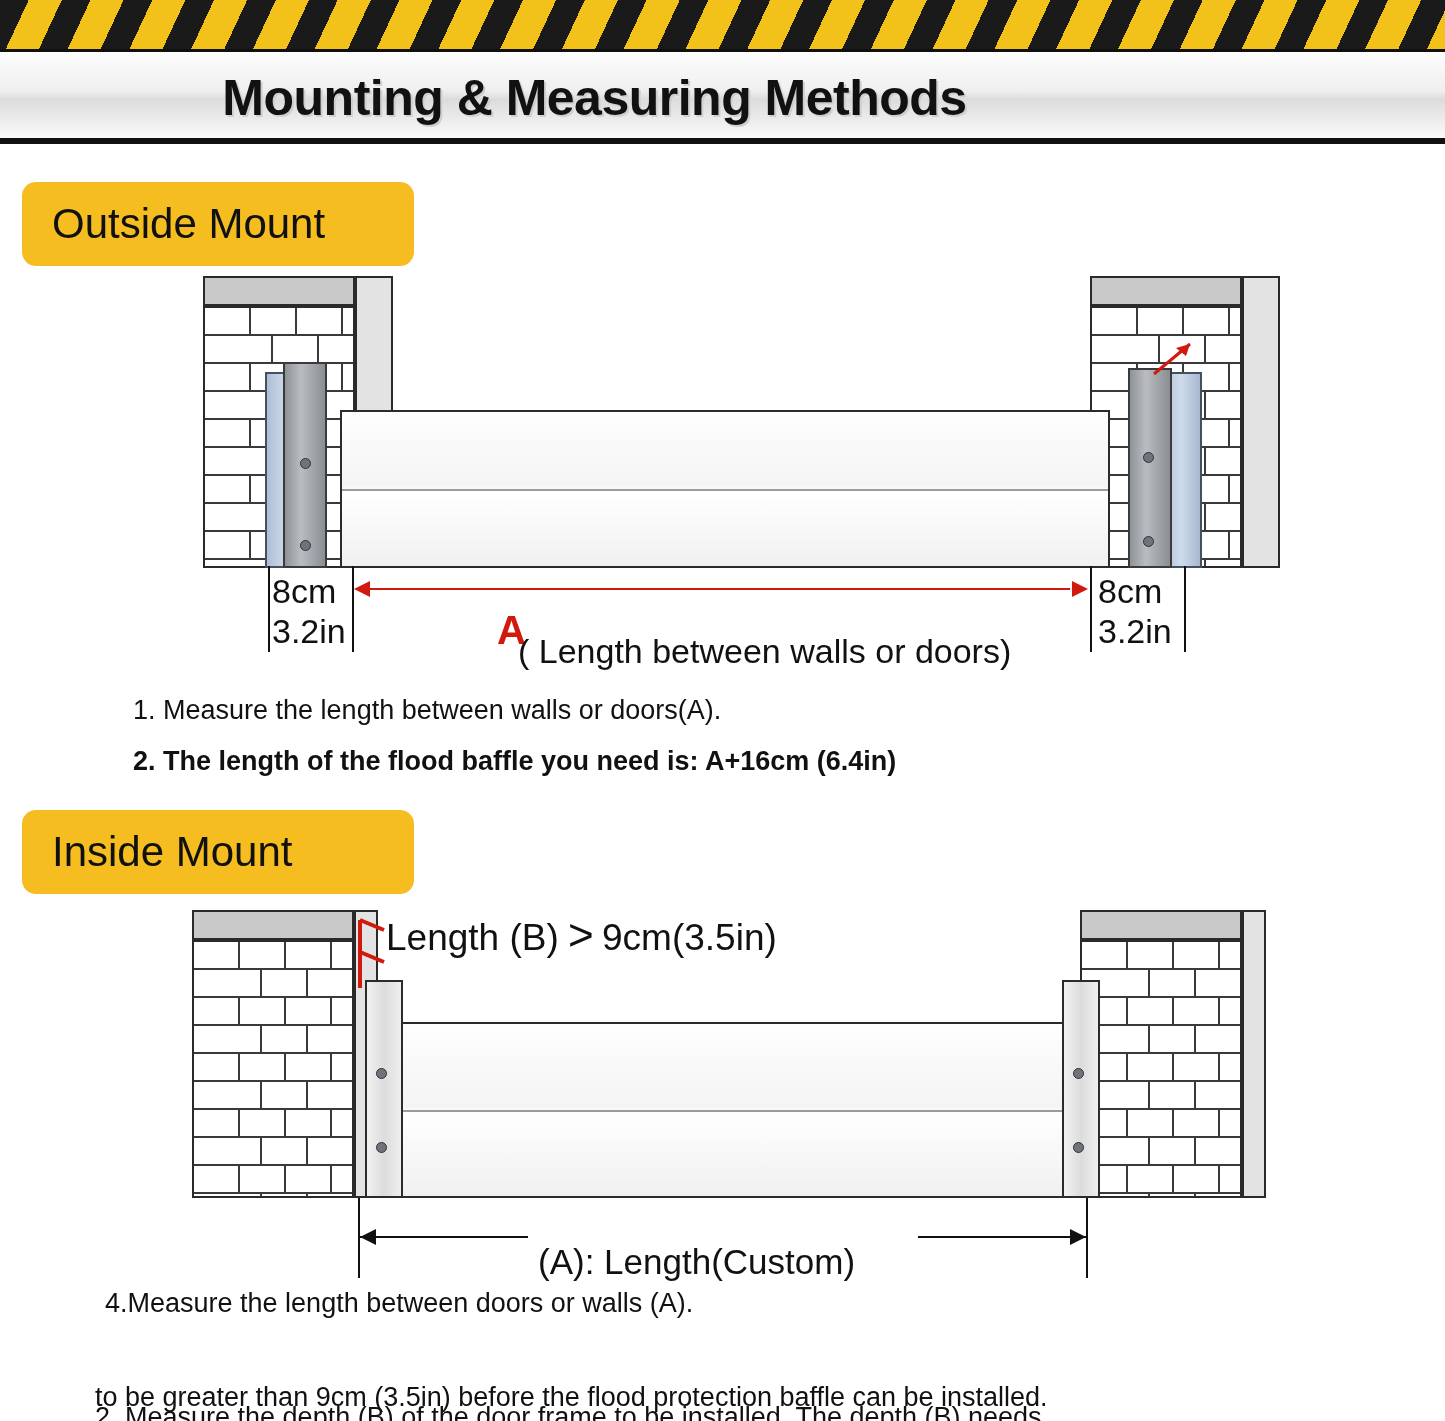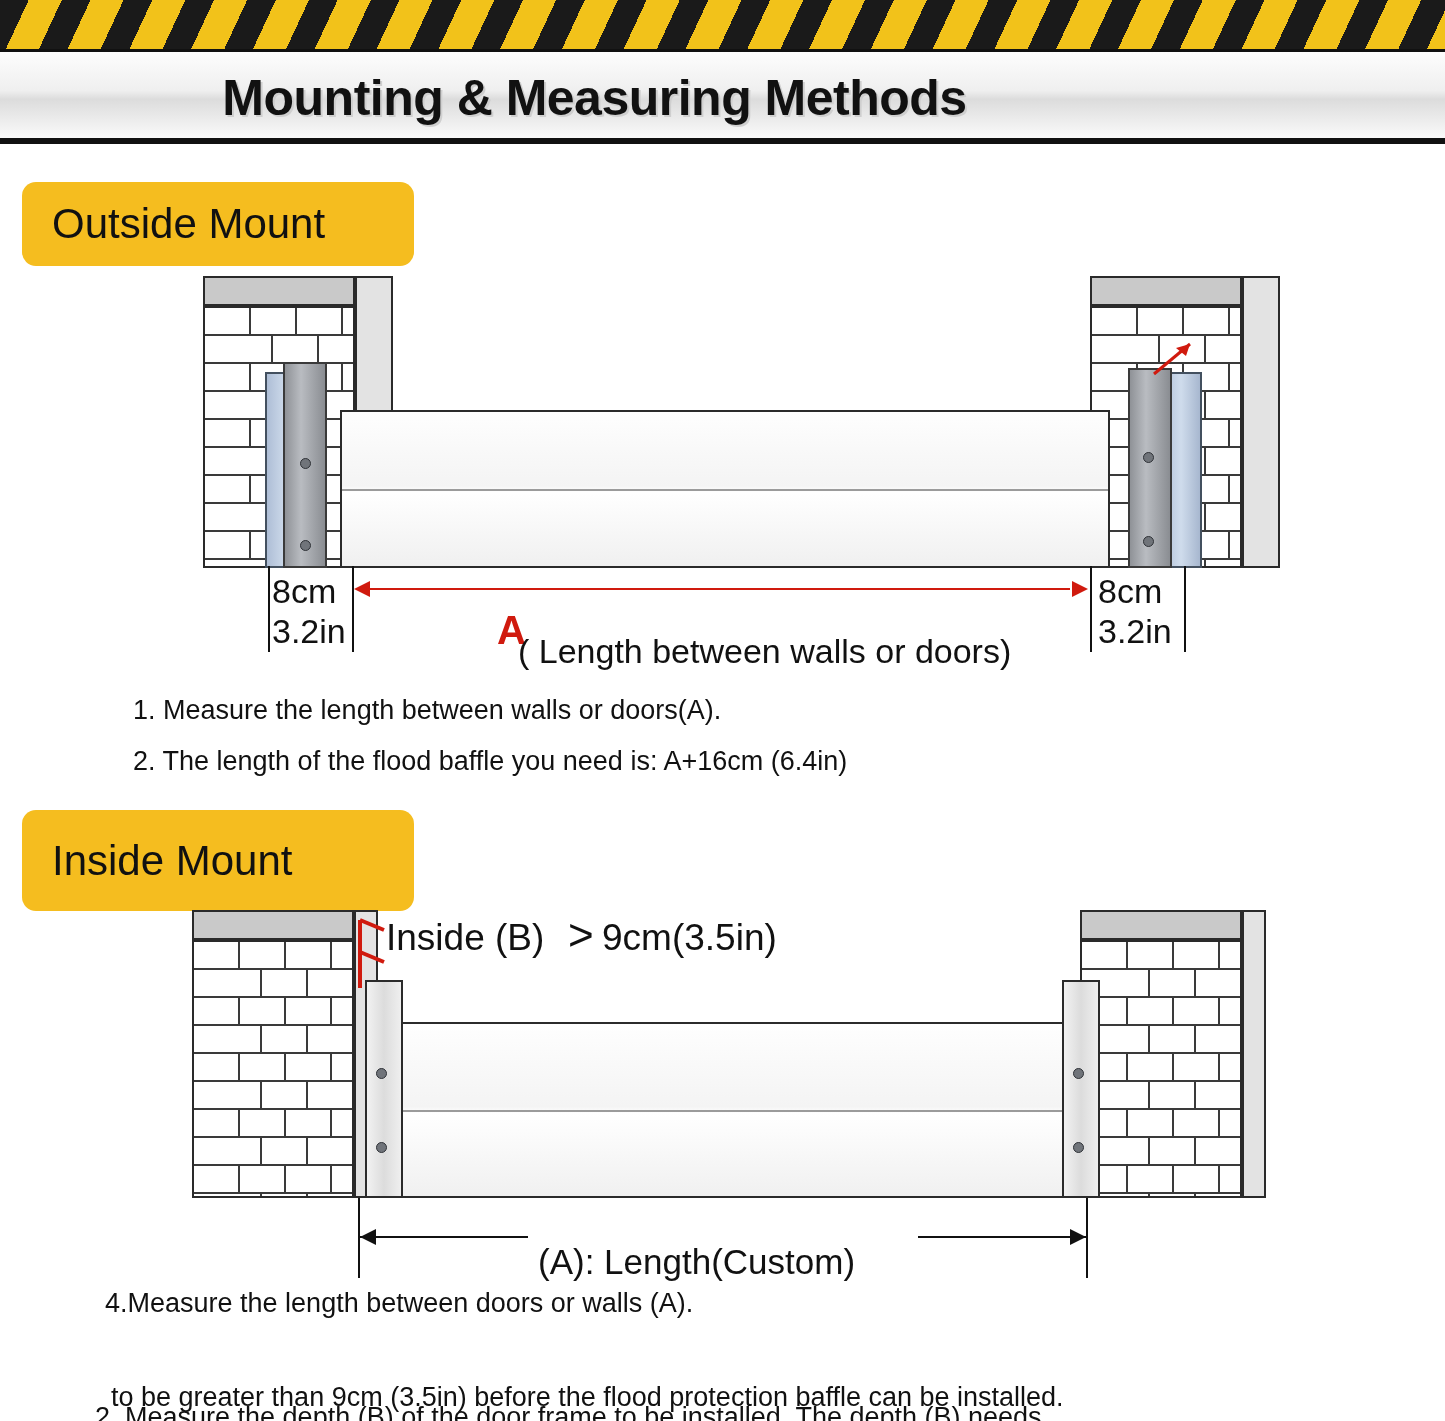--- a/index.html
+++ b/index.html
@@ -60,21 +60,21 @@
     background: #f5bd1f;
     border-radius: 14px;
     font-size: 42px;
     color: #111;
     display: flex;
     align-items: center;
     padding-left: 30px;
     box-sizing: border-box;
   }
   #pill-outside { left: 22px; top: 182px; width: 392px; height: 84px; }
-  #pill-inside  { left: 22px; top: 810px; width: 392px; height: 101px; }
+  #pill-inside  { left: 22px; top: 810px; width: 392px; height: 84px; }
 
   
   .brick {
     position: absolute;
     background: #ffffff;
     border: 2px solid #2a2a2a;
     box-sizing: border-box;
     overflow: hidden;
   }
   .brick .rows {
@@ -253,21 +253,21 @@
 
 <div class="lbl" style="left:272px; top:572px;">8cm</div>
 <div class="lbl" style="left:272px; top:612px;">3.2in</div>
 <div class="lbl" style="left:1098px; top:572px;">8cm</div>
 <div class="lbl" style="left:1098px; top:612px;">3.2in</div>
 
 <div class="lbl red" style="left:497px; top:608px; font-size:40px;">A</div>
 <div class="lbl" style="left:518px; top:632px;">( Length between walls or doors)</div>
 
 <div class="note" style="left:133px; top:695px;">1. Measure the length between walls or doors(A).</div>
-<div class="note" style="left:133px; top:746px;">2. The length of the flood baffle you need is: A+16cm (6.4in)</div>
+<div class="note" style="left:133px; top:746px;font-weight:bold;">2. The length of the flood baffle you need is: A+16cm (6.4in)</div>
 
 <div class="pill" id="pill-inside">
   <span>Inside Mount</span>
 </div>
 
 <div class="captop" style="left:192px; top:910px; width:162px; height:30px;"></div>
 <div class="brick" style="left:192px; top:940px; width:162px; height:258px;">
   <div class="rows"></div>
     <div class="rows2"></div>
 </div>
@@ -289,27 +289,27 @@
 <div class="screw" style="left:376px; top:1142px;"></div>
 <div class="plate" style="left:1062px; top:980px; width:38px; height:218px;"></div>
 <div class="screw" style="left:1073px; top:1068px;"></div>
 <div class="screw" style="left:1073px; top:1142px;"></div>
 
 <svg class="red-arrow-svg" style="left:344px; top:912px; width:48px; height:80px;" viewBox="0 0 48 80">
   <path d="M16 76 L16 8" stroke="#d01a0e" stroke-width="4" fill="none"></path>
   <path d="M16 8 L40 18" stroke="#d01a0e" stroke-width="4" fill="none"></path>
   <path d="M16 40 L40 50" stroke="#d01a0e" stroke-width="4" fill="none"></path>
 </svg>
-<div class="depth-label" style="left:386px; top:917px;">Inside (B)</div>
+<div class="depth-label" style="left:386px; top:917px;">Length (B)</div>
 <div class="depth-label" style="left:568px; top:910px; font-size:44px;">&gt;</div>
 <div class="depth-label" style="left:602px; top:917px;">9cm(3.5in)</div>
 
 <div class="tick" style="left:358px; top:1198px; height:80px;"></div>
 <div class="tick" style="left:1086px; top:1198px; height:80px;"></div>
 <div class="dimline black" style="left:360px; top:1236px; width:168px;"></div>
 <div class="dimline black" style="left:918px; top:1236px; width:168px;"></div>
 <div class="arrow-l black" style="left:360px; top:1229px;"></div>
 <div class="arrow-r black" style="left:1070px; top:1229px;"></div>
 <div class="lbl" style="left:538px; top:1242px; font-size:35px;">(A): Length(Custom)</div>
 
 <div class="note" style="left:105px; top:1288px;">4.Measure the length between doors or walls (A).</div>
 <div class="note" style="left:95px; top:1402px;">2. Measure the depth (B) of the door frame to be installed. The depth (B) needs</div>
-<div class="note" style="left:111px; top:1382px;">to be greater than 9cm (3.5in) before the flood protection baffle can be installed.</div>
+<div class="note" style="left:95px; top:1382px;">to be greater than 9cm (3.5in) before the flood protection baffle can be installed.</div>
 
 </body></html>

